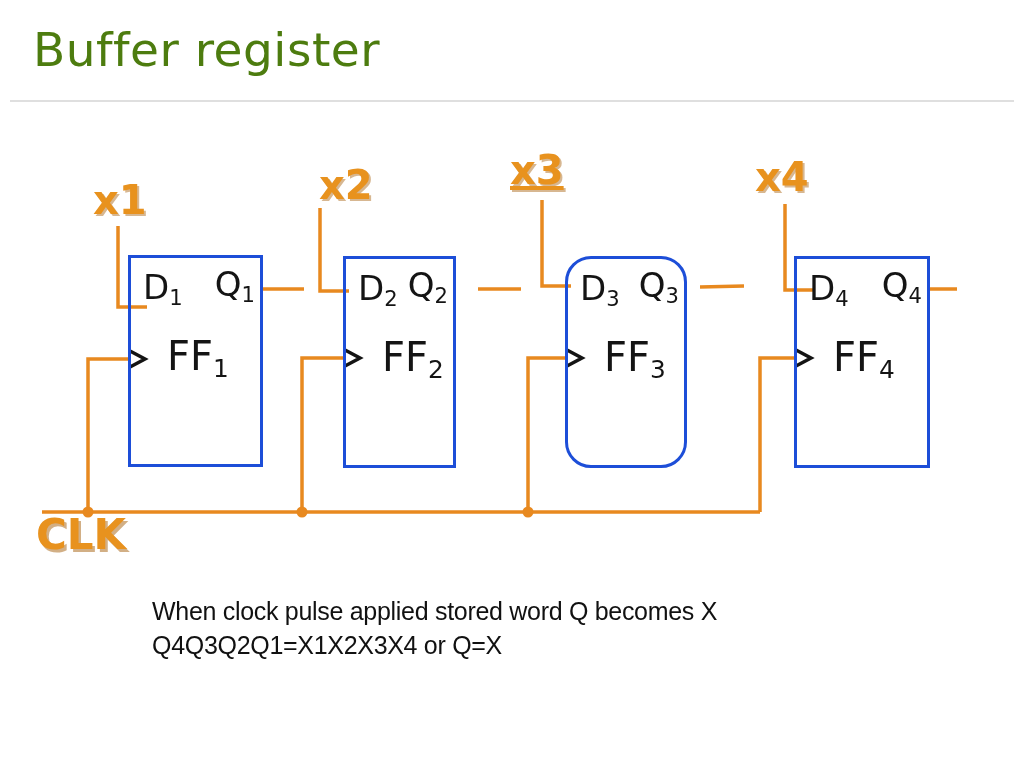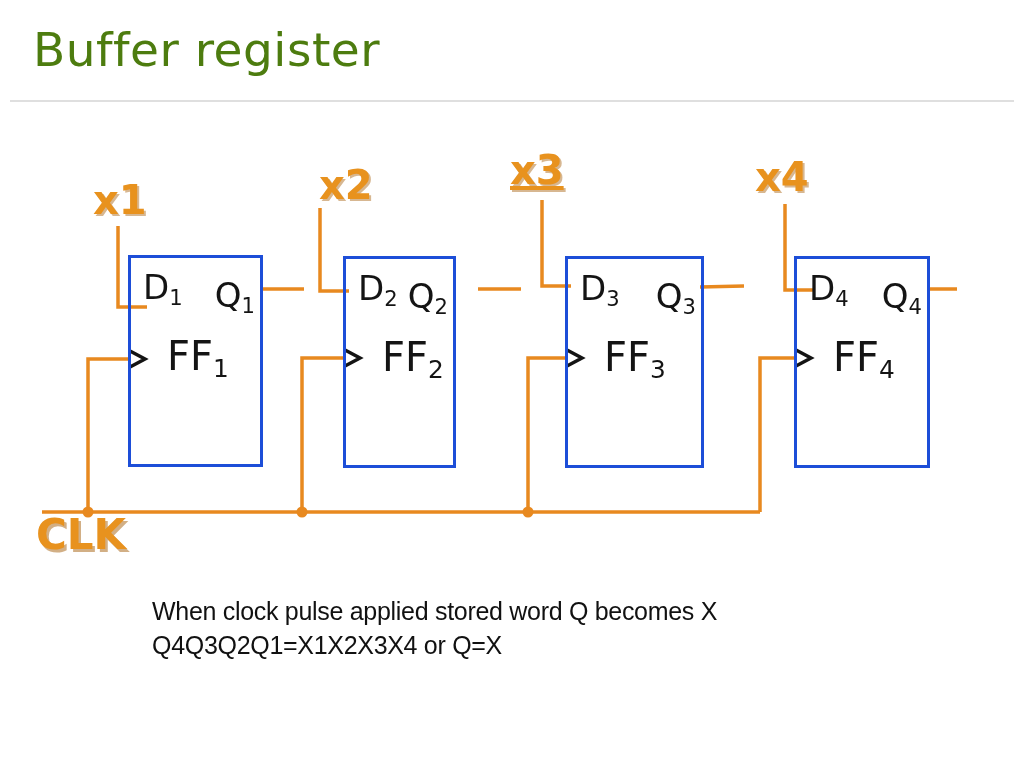--- a/index.html
+++ b/index.html
@@ -27,21 +27,21 @@
     box-sizing:border-box;
   }
   .pin-label{
     position:absolute;font-size:34px;color:#141414;line-height:1;
     font-family:"DejaVu Sans",sans-serif;
   }
   .pin-label .sub,.ff-name .sub{
     font-size:0.62em;vertical-align:-0.3em;
   }
   .d-pin{left:12px;top:12px;}
-  .q-pin{right:5px;top:20px;}
+  .q-pin{right:5px;top:9px;}
   .ff-name{
     position:absolute;left:36px;top:78px;font-size:40px;color:#141414;
     line-height:1;font-family:"DejaVu Sans",sans-serif;
   }
   .clk-label{
     position:absolute;left:36px;top:514px;
     font-size:42px;font-weight:bold;color:#e8921e;
     text-shadow:2.5px 2.5px 0 rgba(166,96,12,0.5);
     font-family:"DejaVu Sans",sans-serif;line-height:1;
   }
@@ -102,21 +102,21 @@
     <div class="pin-label q-pin"><span>Q</span><span class="sub">1</span></div>
     <div class="ff-name"><span>FF</span><span class="sub">1</span></div>
   </div>
 
   <div class="ff-box" style="left:343px;top:256px;width:113px;height:212px;">
     <div class="pin-label d-pin"><span>D</span><span class="sub">2</span></div>
     <div class="pin-label q-pin"><span>Q</span><span class="sub">2</span></div>
     <div class="ff-name"><span>FF</span><span class="sub">2</span></div>
   </div>
 
-  <div class="ff-box" style="left:565px;top:256px;width:139px;height:212px;">
+  <div class="ff-box" style="left:565px;top:256px;width:122px;height:212px;border-radius:26px;">
     <div class="pin-label d-pin"><span>D</span><span class="sub">3</span></div>
     <div class="pin-label q-pin"><span>Q</span><span class="sub">3</span></div>
     <div class="ff-name"><span>FF</span><span class="sub">3</span></div>
   </div>
 
   <div class="ff-box" style="left:794px;top:256px;width:136px;height:212px;">
     <div class="pin-label d-pin"><span>D</span><span class="sub">4</span></div>
     <div class="pin-label q-pin"><span>Q</span><span class="sub">4</span></div>
     <div class="ff-name"><span>FF</span><span class="sub">4</span></div>
   </div>

